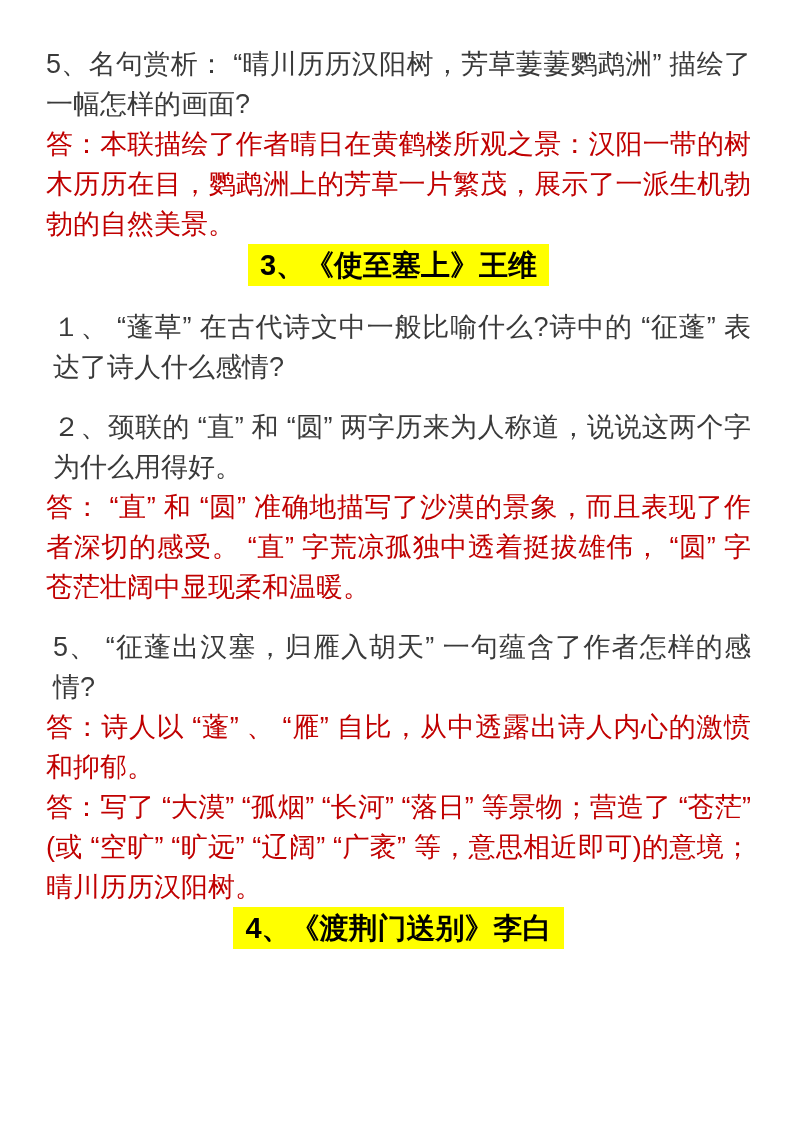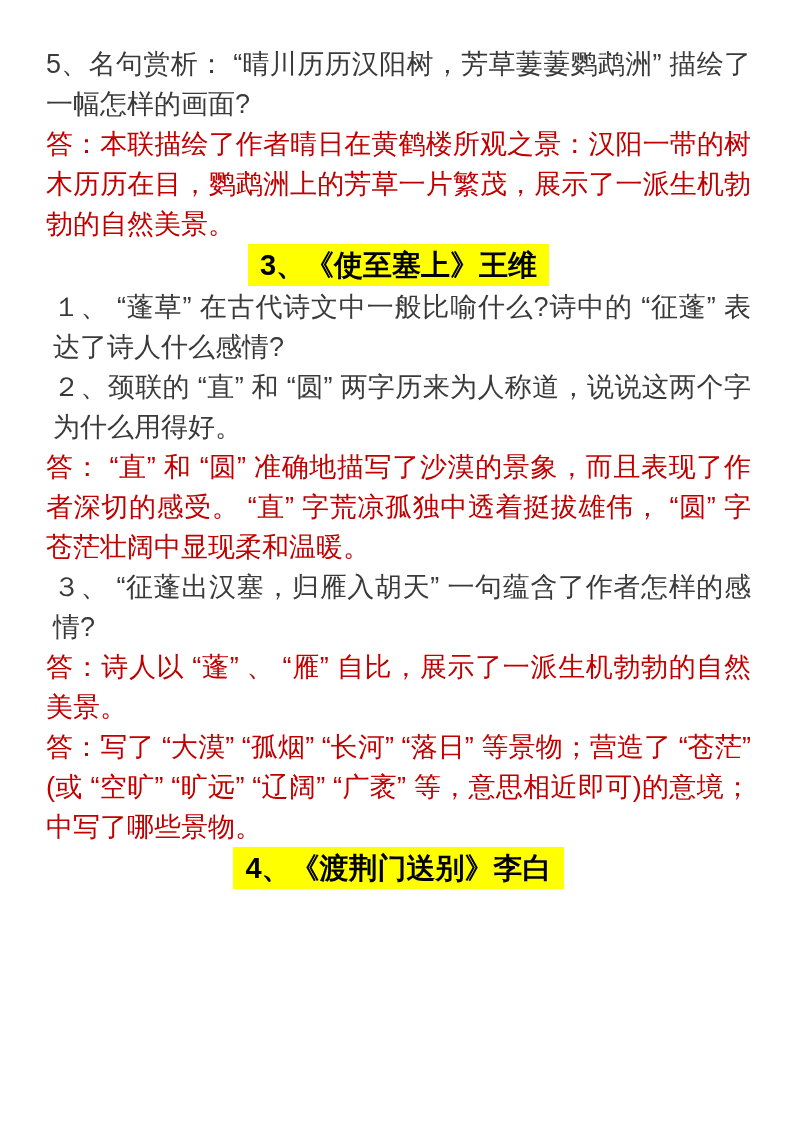--- a/index.html
+++ b/index.html
@@ -19,20 +19,21 @@
   .block {
     font-size: 27px;
     line-height: 40px;
     text-align: justify;
   }
   .question {
     color: #3a3a3a;
   }
   .question.indent {
     padding-left: 7px;
+    margin-top: 20px;
   }
   .answer {
     color: #c00000;
     text-decoration-color: #b00000;
     text-decoration-thickness: 2px;
     text-underline-offset: 7px;
   }
   .section-header {
     text-align: center;
     text-align-last: center;
@@ -60,24 +61,24 @@
     <span class="hl">3、《使至塞上》王维</span>
   </div>
 
   <p class="block question indent">１、 “蓬草” 在古代诗文中一般比喻什么?诗中的 “征蓬” 表达了诗人什么感情?</p>
 
 
   <p class="block question indent">２、颈联的 “直” 和 “圆” 两字历来为人称道，说说这两个字为什么用得好。</p>
 
   <p class="block answer">答： “直” 和 “圆” 准确地描写了沙漠的景象，而且表现了作者深切的感受。 “直” 字荒凉孤独中透着挺拔雄伟， “圆” 字苍茫壮阔中显现柔和温暖。</p>
 
-  <p class="block question indent">３、 “征蓬出汉塞，归雁入胡天” 一句蕴含了作者怎样的感情?</p>
+  <p class="block question indent">5、 “征蓬出汉塞，归雁入胡天” 一句蕴含了作者怎样的感情?</p>
 
-  <p class="block answer">答：诗人以 “蓬” 、 “雁” 自比，展示了一派生机勃勃的自然美景。</p>
+  <p class="block answer">答：诗人以 “蓬” 、 “雁” 自比，从中透露出诗人内心的激愤和抑郁。</p>
 
 
-  <p class="block answer">答：写了 “大漠” “孤烟” “长河” “落日” 等景物；营造了 “苍茫” (或 “空旷” “旷远” “辽阔” “广袤” 等，意思相近即可)的意境；中写了哪些景物。</p>
+  <p class="block answer">答：写了 “大漠” “孤烟” “长河” “落日” 等景物；营造了 “苍茫” (或 “空旷” “旷远” “辽阔” “广袤” 等，意思相近即可)的意境；晴川历历汉阳树。</p>
 
   <div class="block section-header">
     <span class="hl">4、《渡荆门送别》李白</span>
   </div>
 
 </div>
 
 </body></html>

